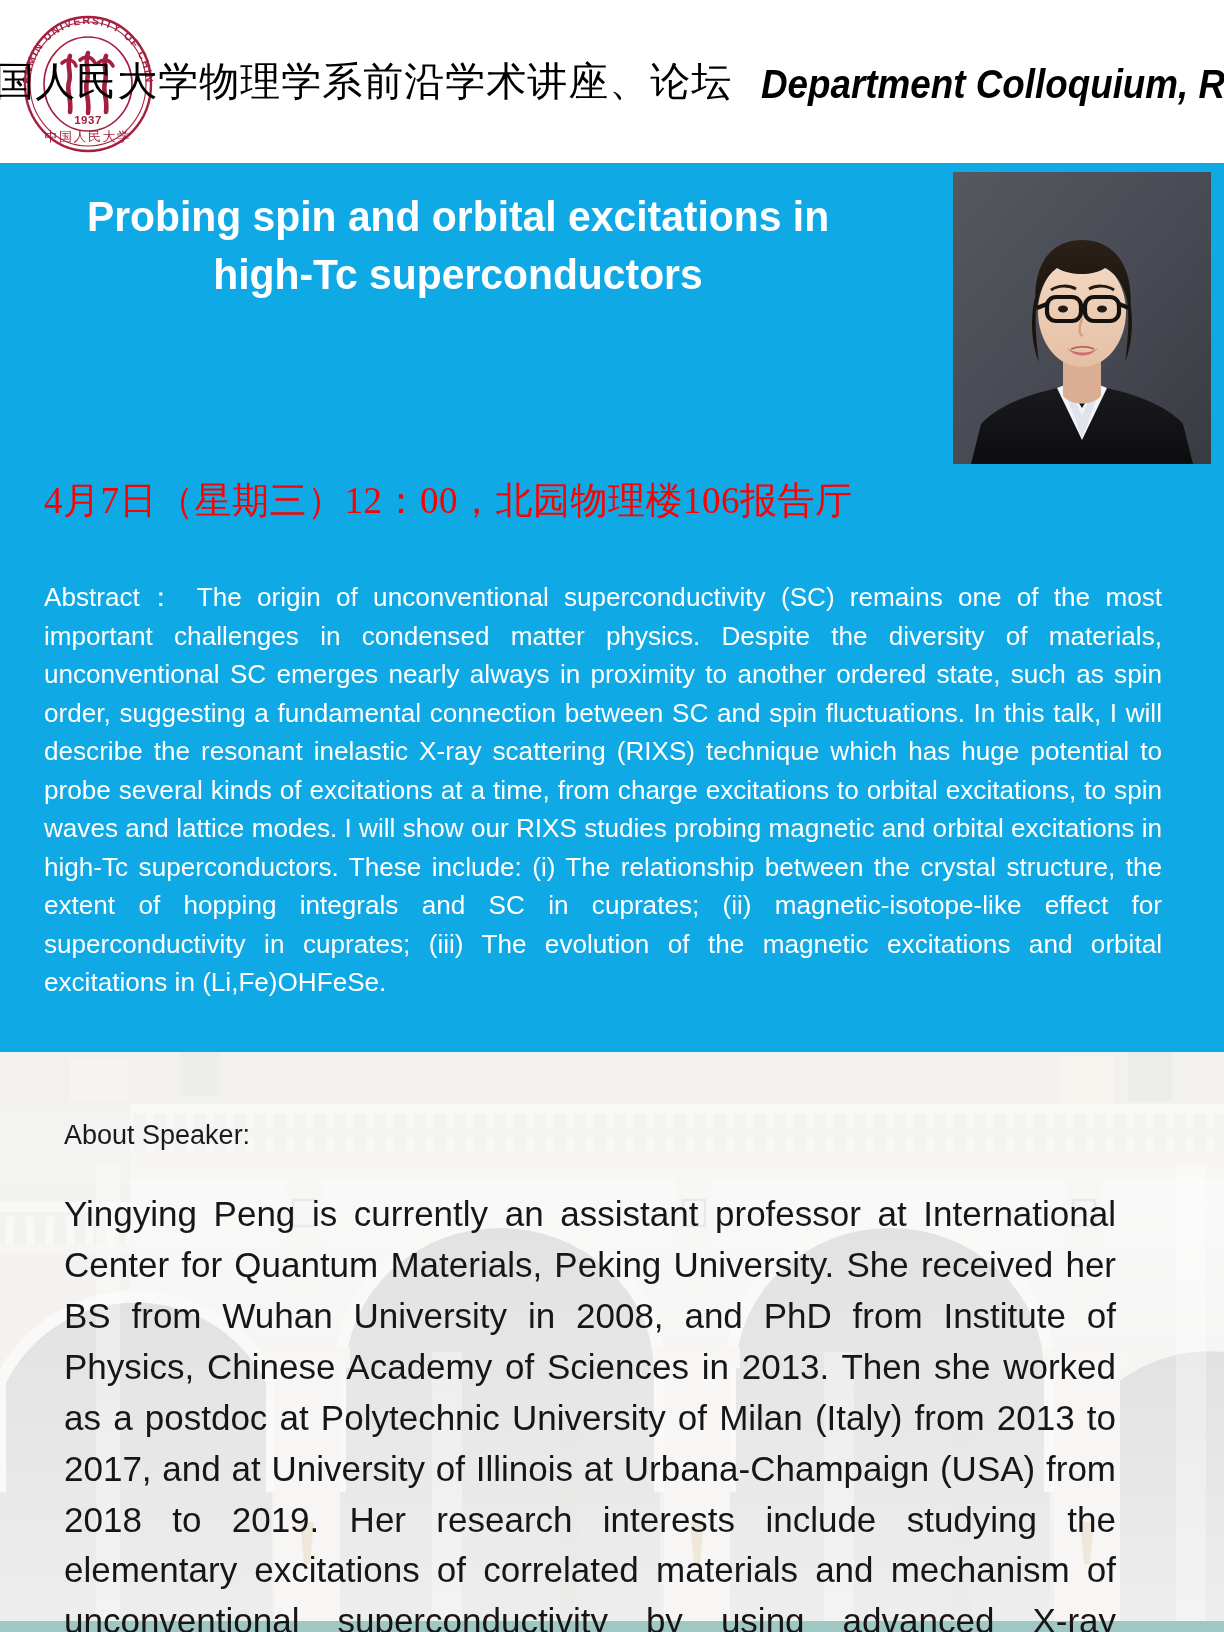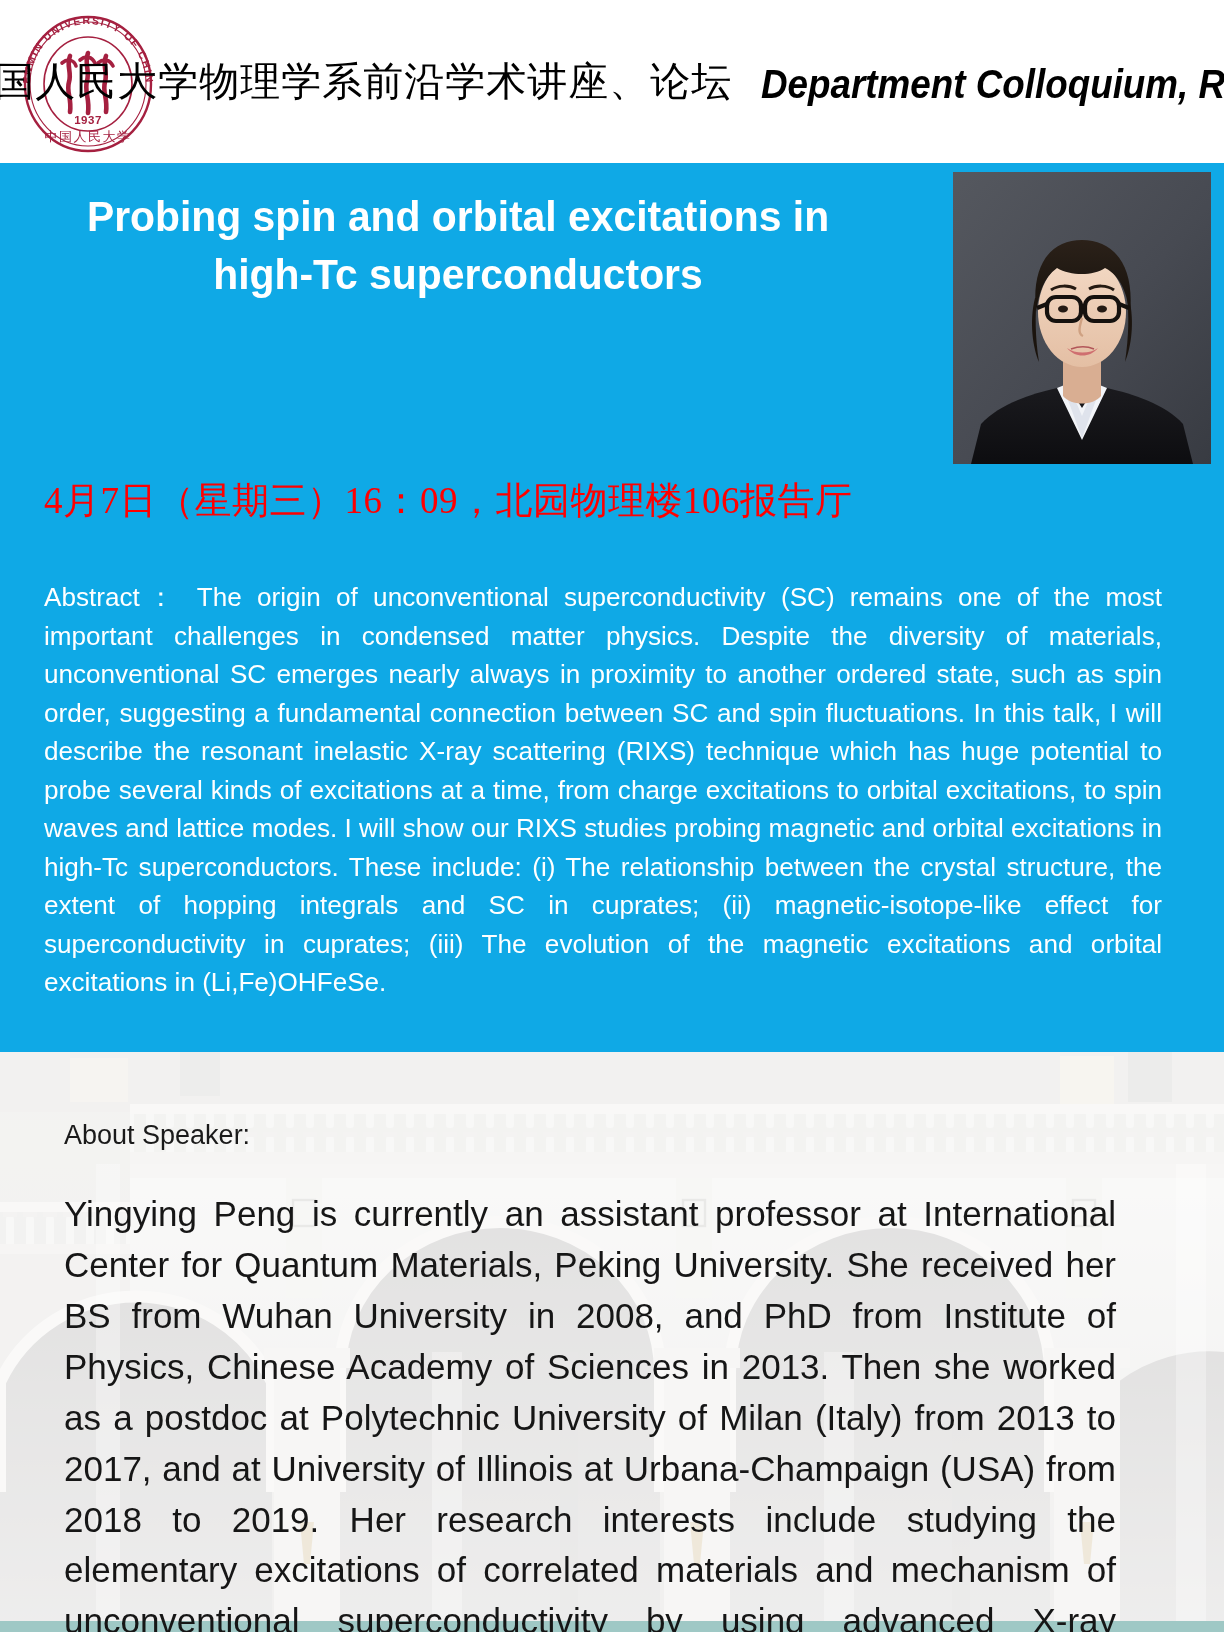--- a/index.html
+++ b/index.html
@@ -193,21 +193,21 @@
     <div class="header-cn">中国人民大学物理学系前沿学术讲座、论坛</div>
     <div class="header-en">Department Colloquium, RUC Physics</div>
   </div>
 </div>
 
 <div class="blue-panel">
 
   <div class="talk-title">Probing spin and orbital excitations in high-Tc superconductors</div>
 
 
-  <div class="date-line">4月7日（星期三）16：09，北园物理楼106报告厅</div>
+  <div class="date-line">4月7日（星期三）12：00，北园物理楼106报告厅</div>
 
   <div class="portrait">
     <svg width="258" height="292" viewBox="0 0 258 292" xmlns="http://www.w3.org/2000/svg">
       <defs>
         <linearGradient id="bg" x1="0" y1="0" x2="1" y2="1">
           <stop offset="0%" stop-color="#55585f"></stop>
           <stop offset="55%" stop-color="#474a52"></stop>
           <stop offset="100%" stop-color="#383b42"></stop>
         </linearGradient>
         <linearGradient id="skin" x1="0" y1="0" x2="0" y2="1">

